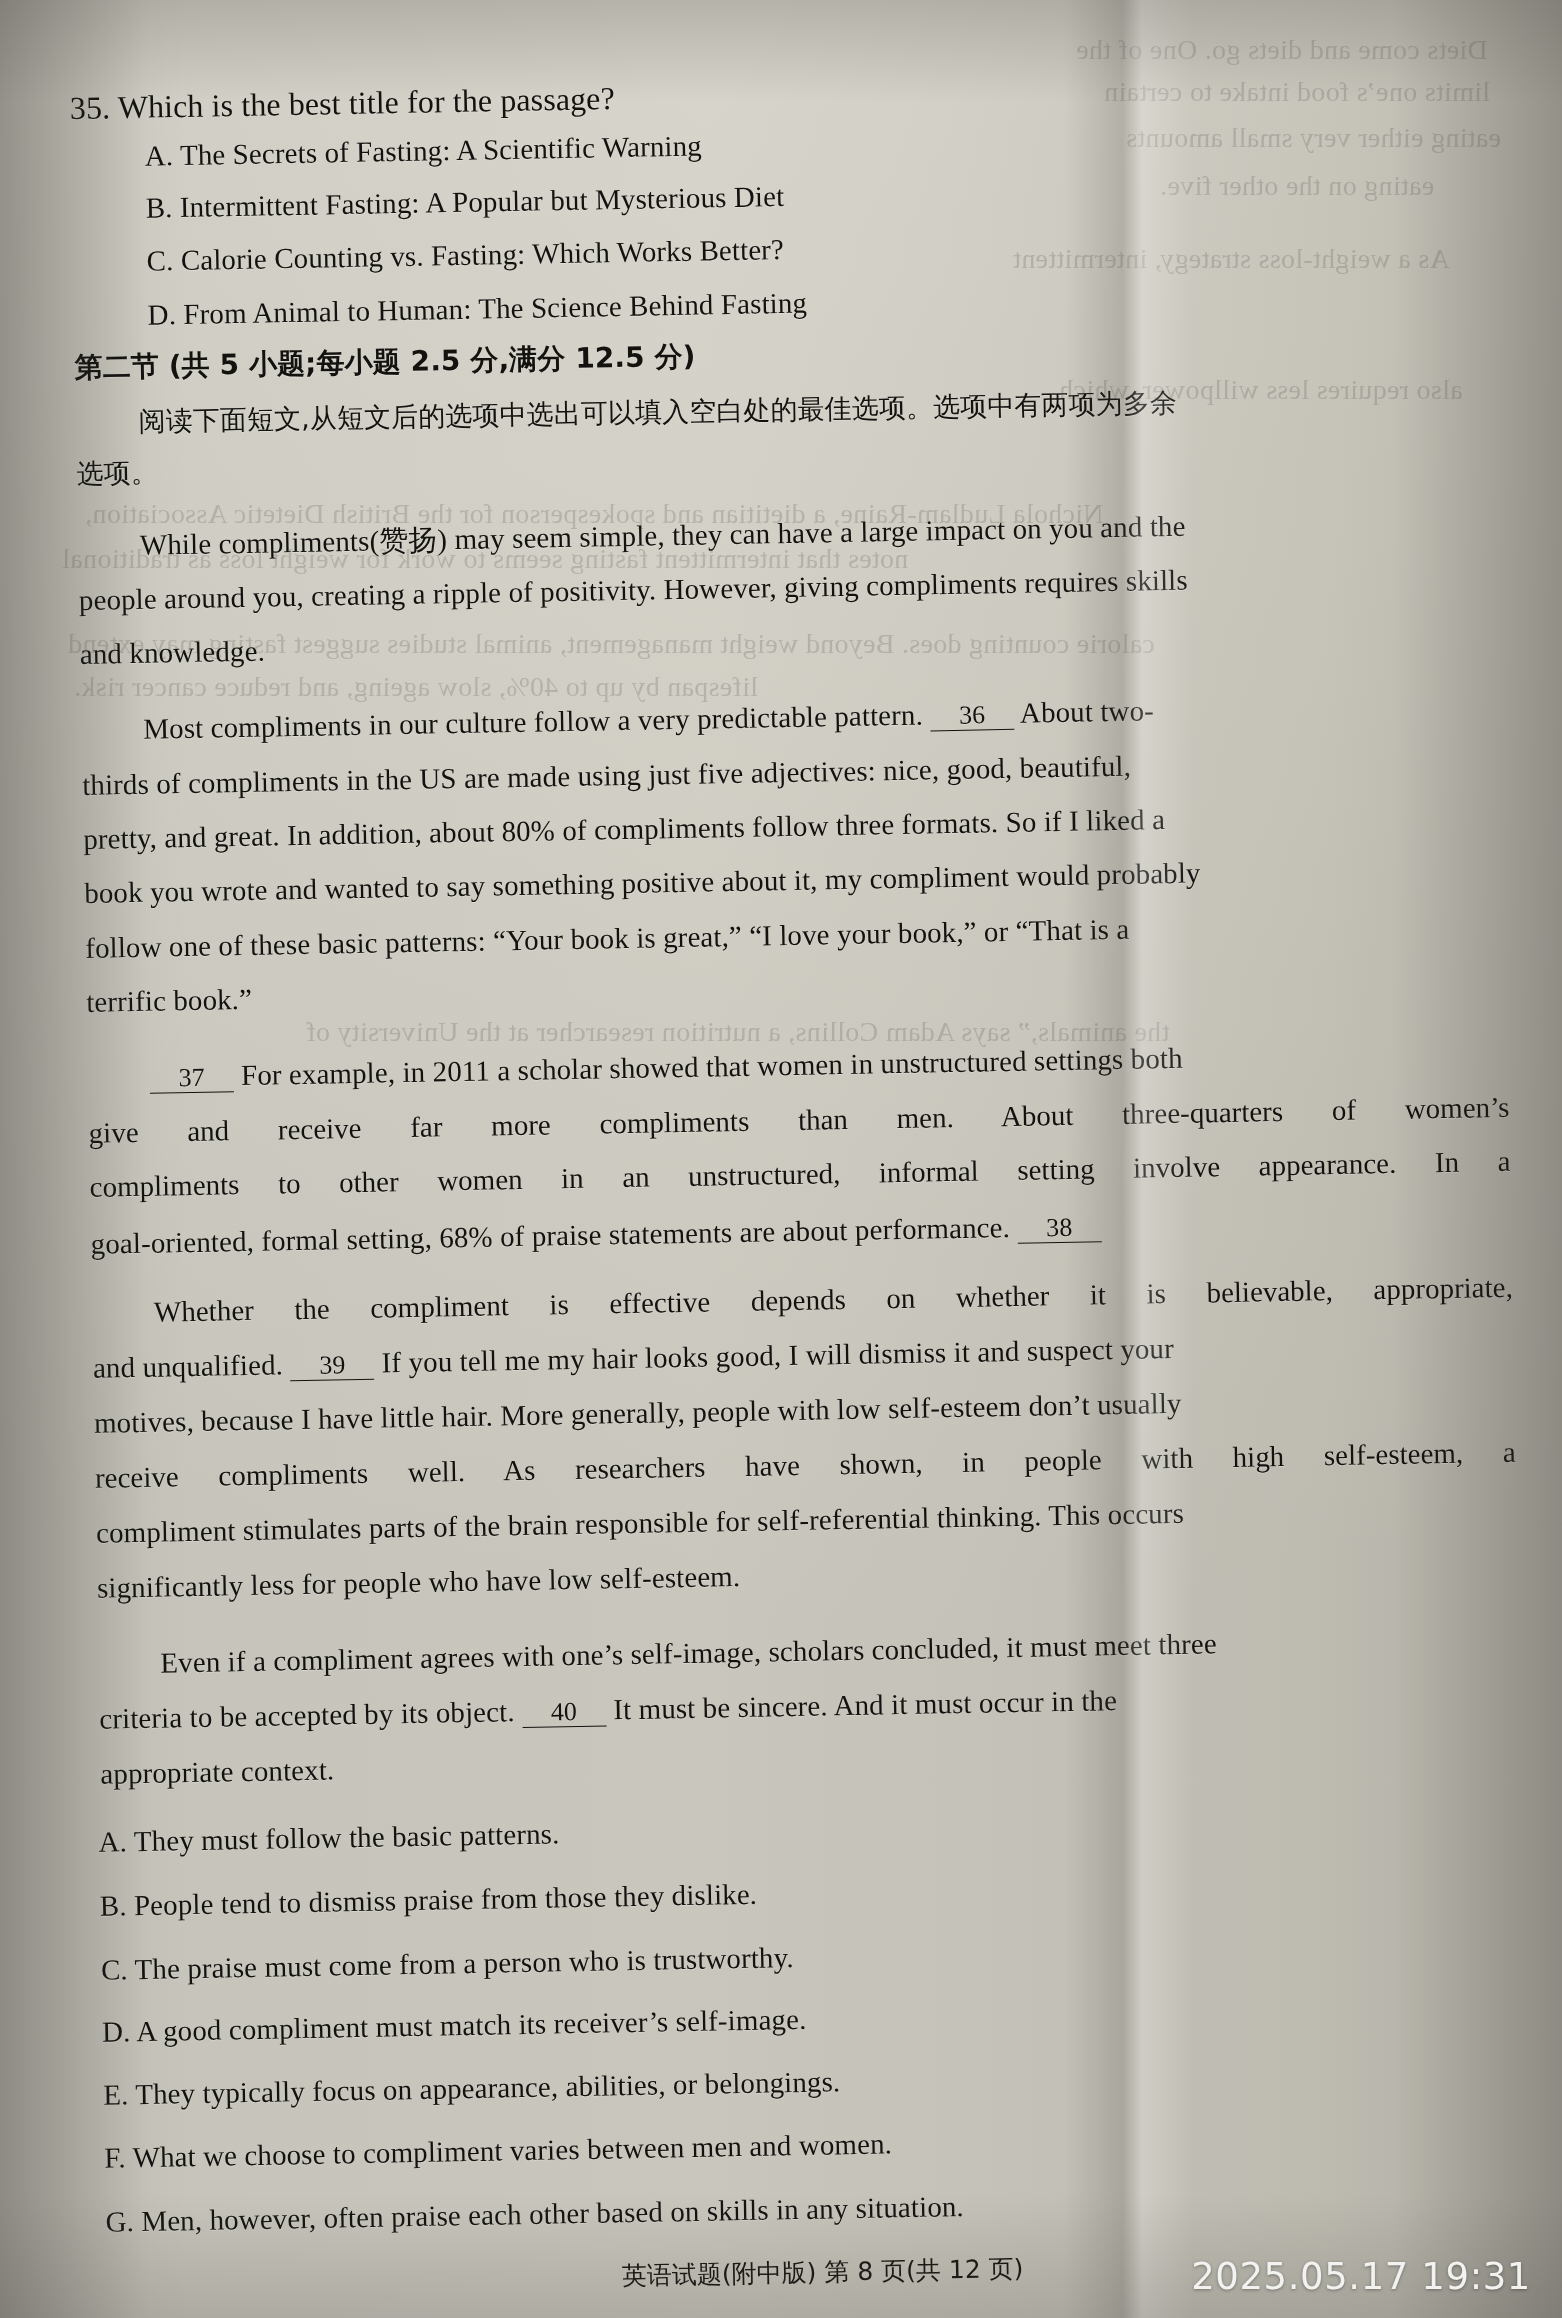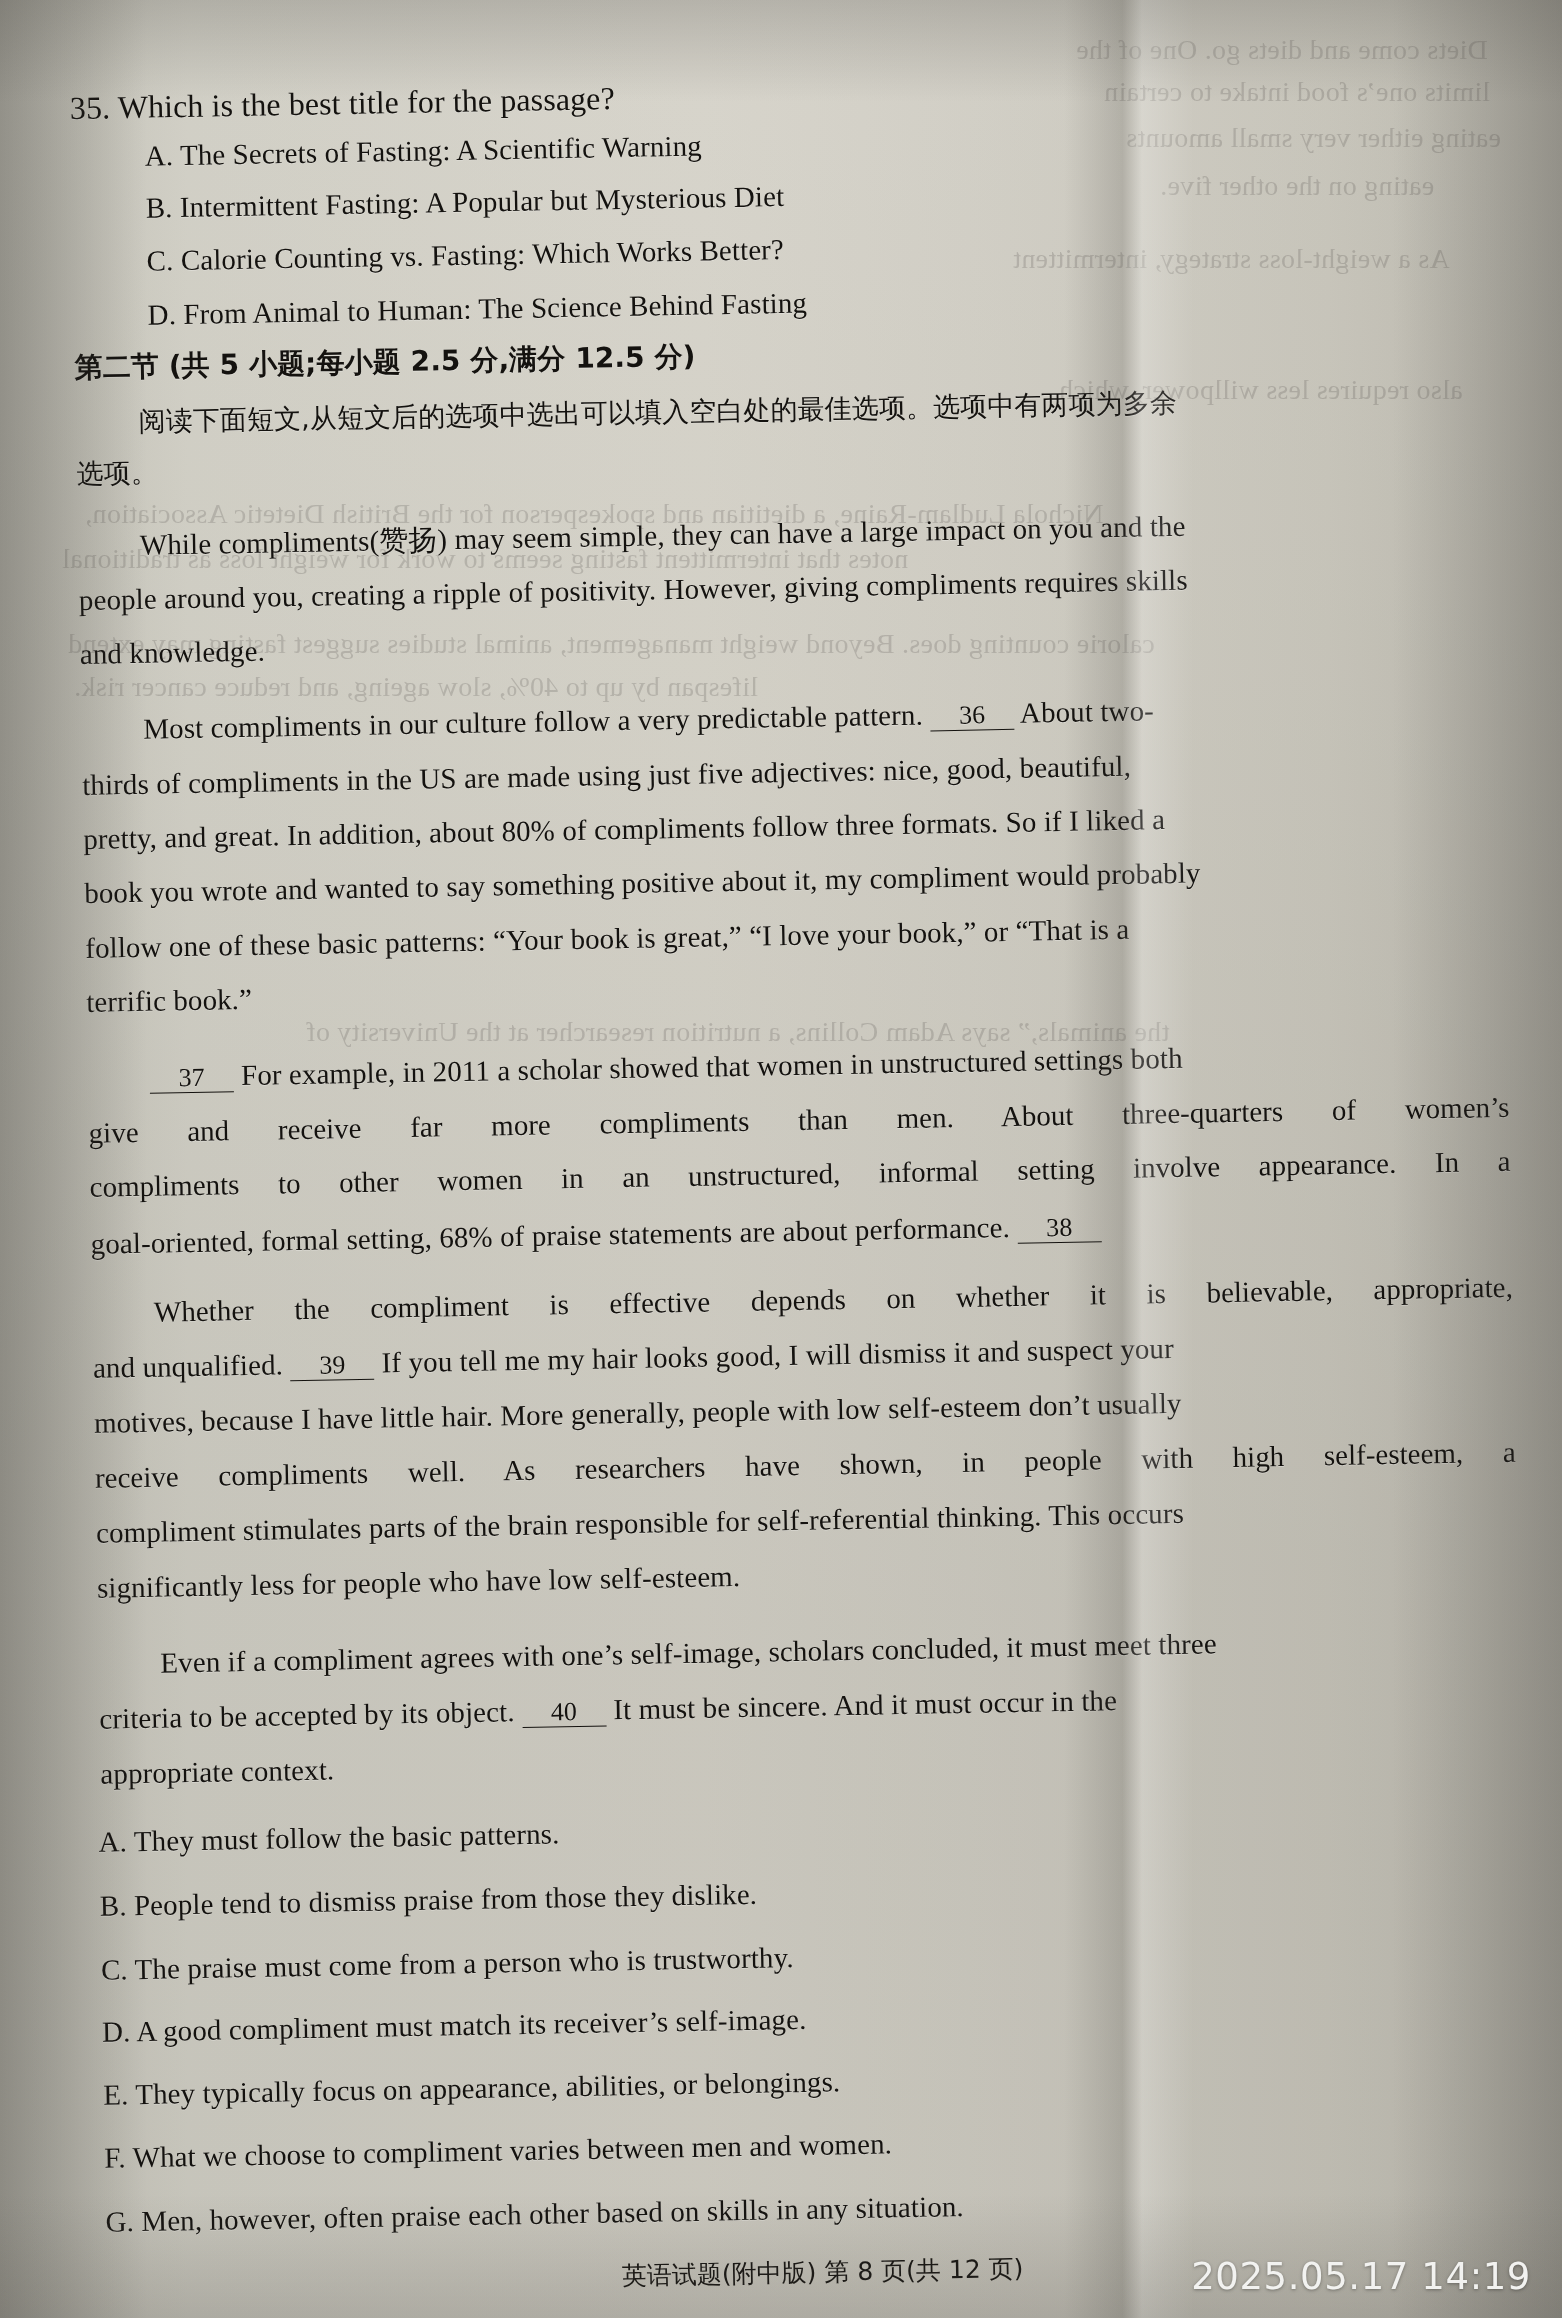--- a/index.html
+++ b/index.html
@@ -191,15 +191,15 @@
 
     <div class="footer" style="top:2256px;">英语试题(附中版) 第 8 页(共 12 页)</div>
   </div>
 
   <div class="shade left"></div>
   <div class="shade right"></div>
   <div class="shade fold"></div>
   <div class="shade top"></div>
   <div class="shade bottom"></div>
 
-  <div id="timestamp">2025.05.17 14:19</div>
+  <div id="timestamp">2025.05.17 19:31</div>
 </div>
 
 
 </body></html>

